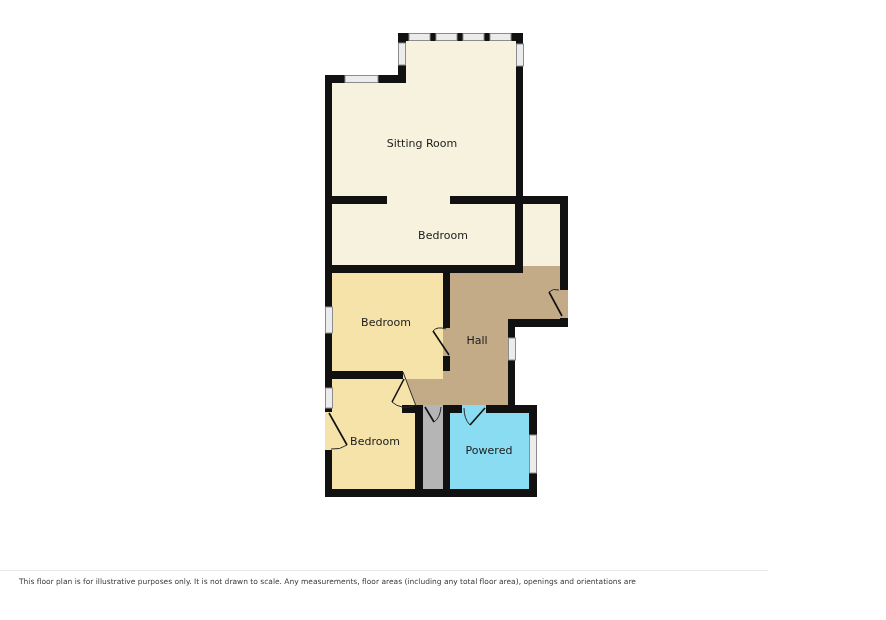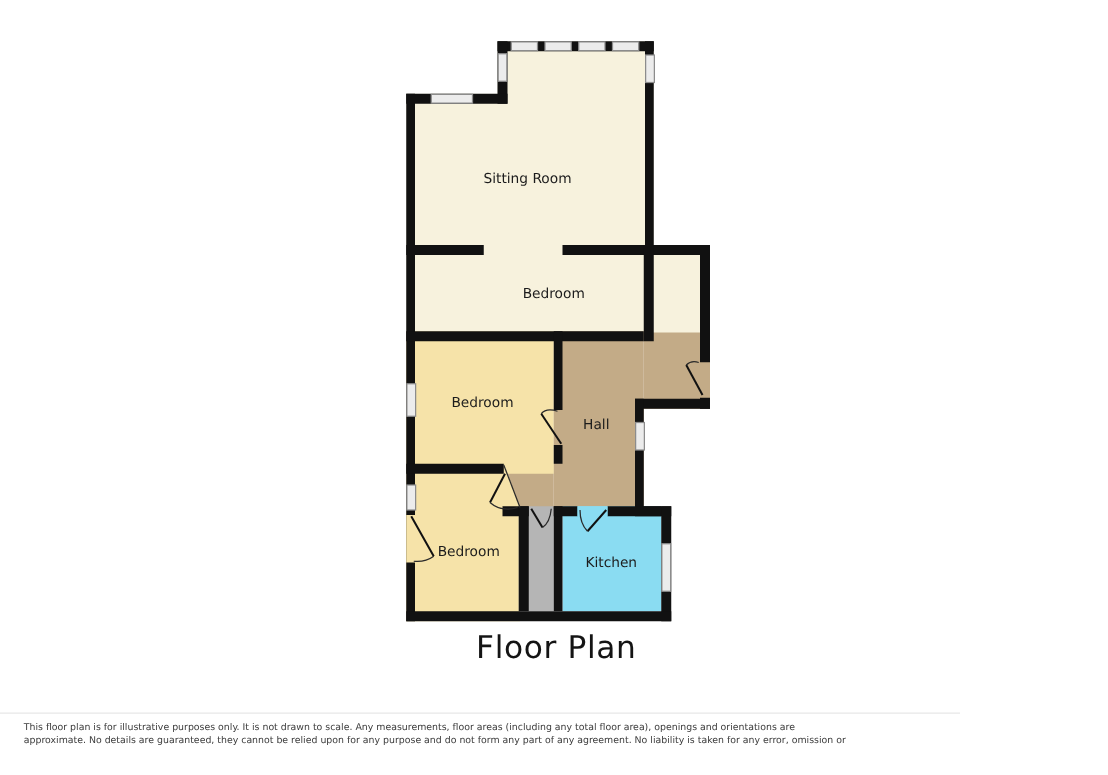--- a/index.html
+++ b/index.html
@@ -27,21 +27,21 @@
     letter-spacing:0.5px;
   }
   .footer{
     position:absolute;left:0;top:570px;width:886px;
     border-top:1px solid #e8e8e8;
   }
   .disclaimer{
     position:absolute;left:19px;top:577px;
     font-size:7.5px;line-height:10px;color:#3c3c3c;
   }
-  .disclaimer div{white-space:nowrap;}
+  .disclaimer div{white-space:nowrap;text-align:center;}
 </style>
 </head>
 <body>
 
 <div id="canvas">
 
   <svg id="plan-svg" width="886" height="620" viewBox="0 0 886 620">
 
     <g>
       <polygon points="325,75 398,75 398,33 523,33 523,273 325,273" fill="#f7f2dd"></polygon>
@@ -125,23 +125,21 @@
       <path class="doorline-thin" d="M392,402 Q401,410 414,406"></path>
       <path class="doorline-thin" d="M403,372 L416,406"></path>
     </g>
   </svg>
 
   <div class="room-label" style="left:422px;top:143px">Sitting Room</div>
   <div class="room-label" style="left:443px;top:235px">Bedroom</div>
   <div class="room-label" style="left:386px;top:322px">Bedroom</div>
   <div class="room-label" style="left:477px;top:340px">Hall</div>
   <div class="room-label" style="left:375px;top:441px">Bedroom</div>
-  <div class="room-label" style="left:489px;top:450px">Kitchen</div>
+  <div class="room-label" style="left:489px;top:450px">Powered</div>
 
-  <div class="plan-title">Floor Plan</div>
 
   <div class="footer"></div>
   <div class="disclaimer">
     <div>This floor plan is for illustrative purposes only. It is not drawn to scale. Any measurements, floor areas (including any total floor area), openings and orientations are</div>
-    <div>approximate. No details are guaranteed, they cannot be relied upon for any purpose and do not form any part of any agreement. No liability is taken for any error, omission or</div>
   </div>
 
 </div>
 
 </body></html>

